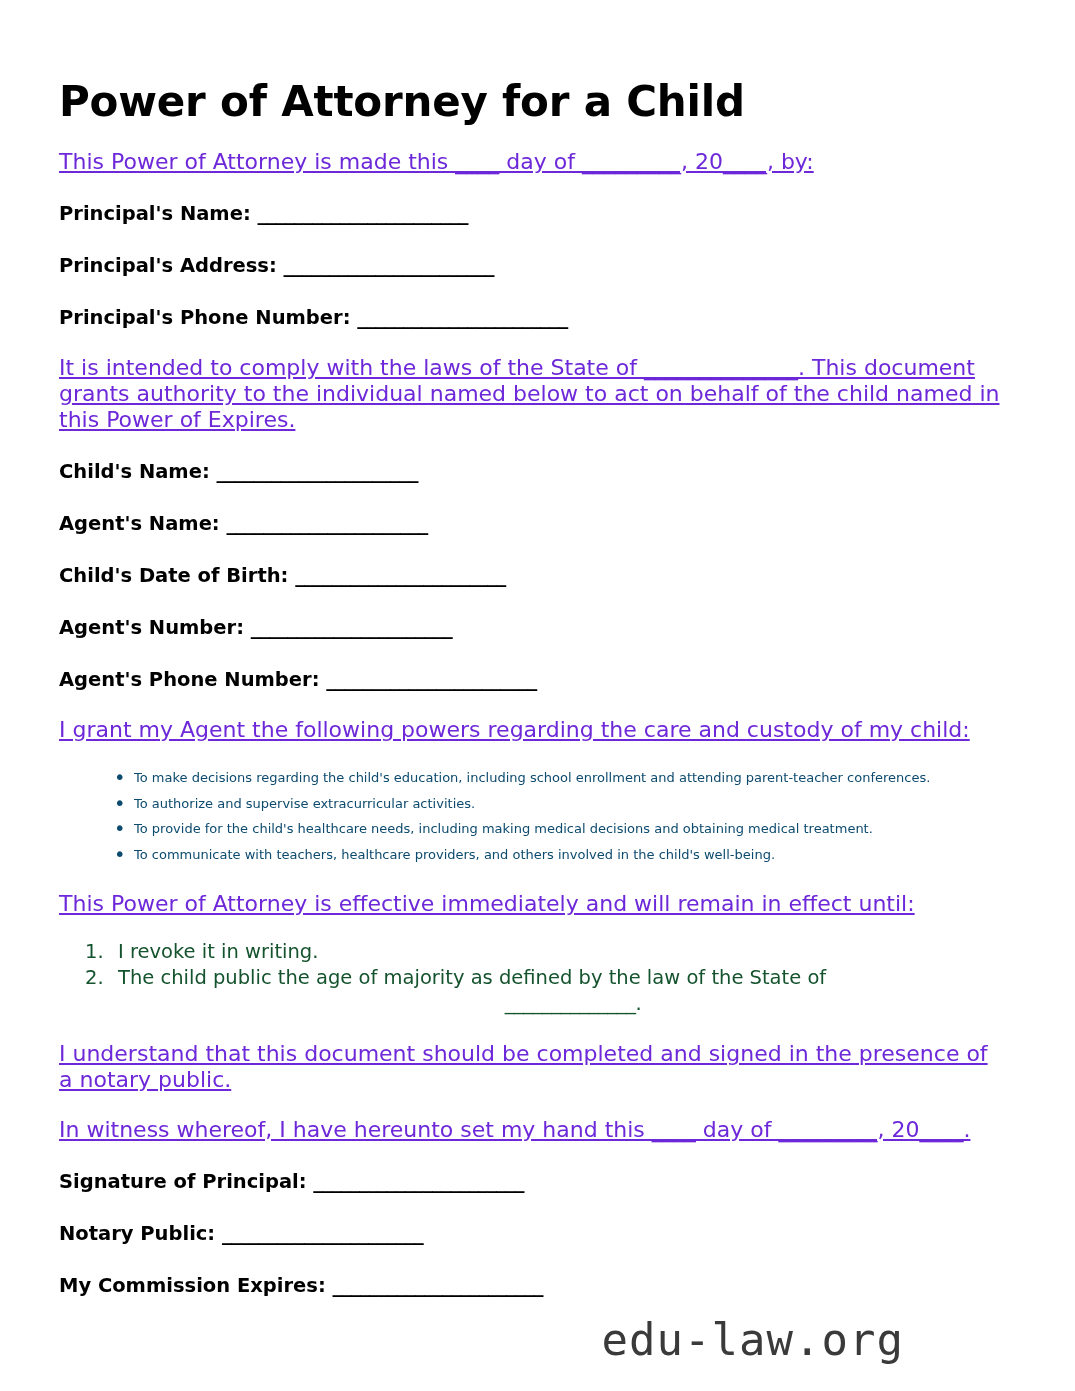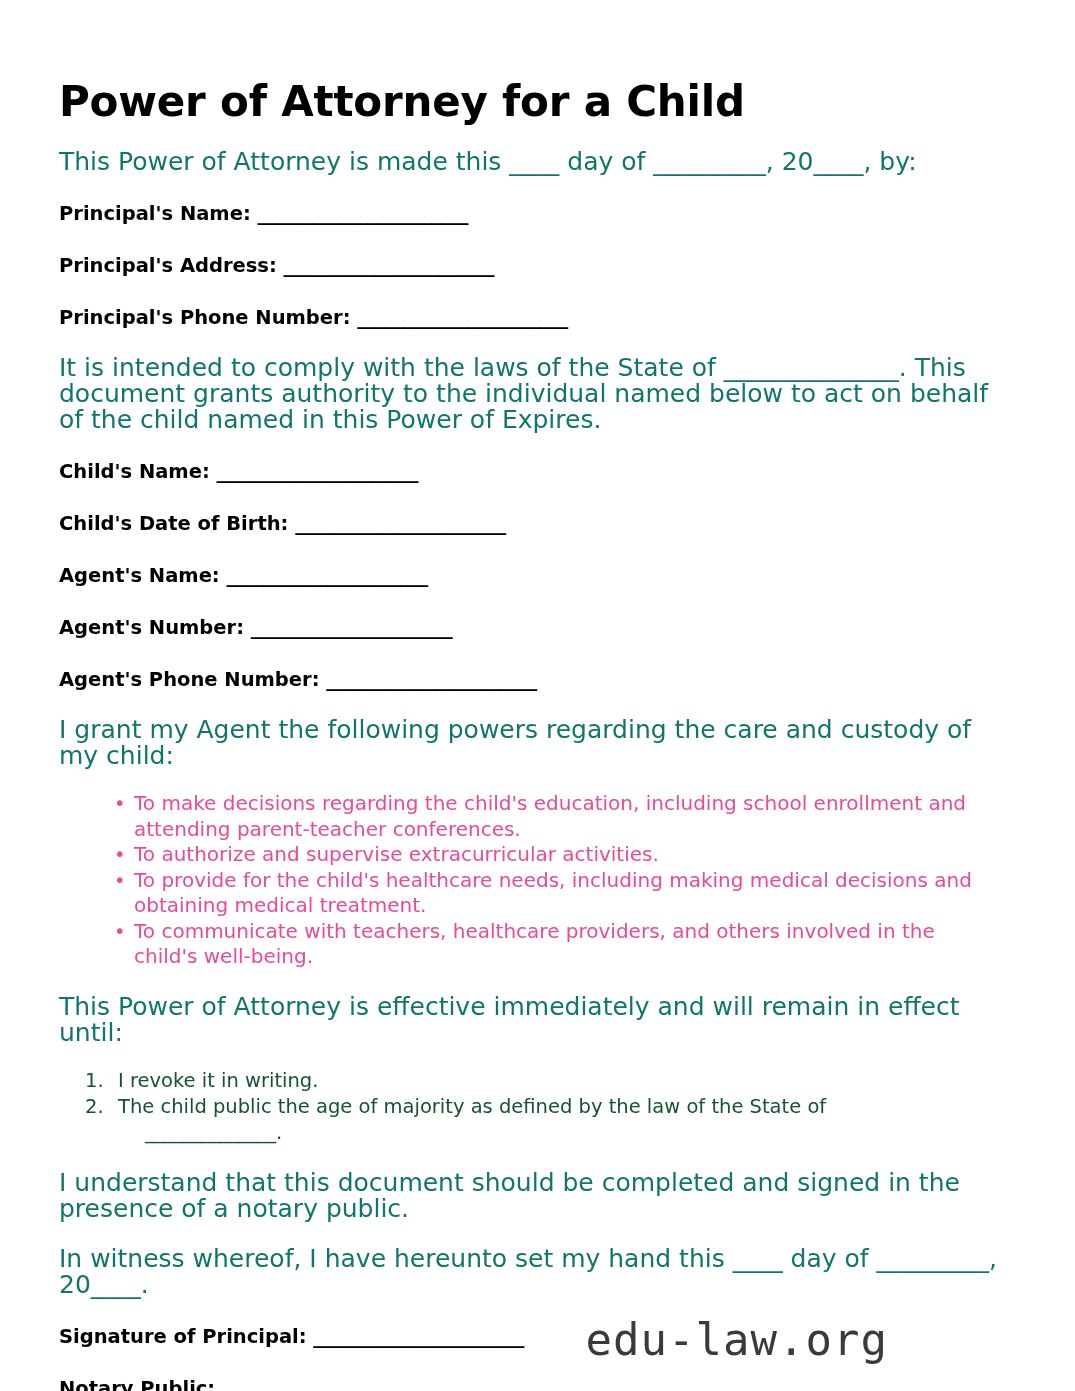--- a/index.html
+++ b/index.html
@@ -36,25 +36,26 @@
     font-size: 42px;
     font-weight: bold;
     letter-spacing: -0.2px;
     line-height: 1.12;
     margin: 19px 0 0 0;
     padding: 0;
     color: #000000;
   }
 
   p.para {
-    font-size: 25px;
+    font-size: 22px;
     line-height: 26px;
     margin: 24px 0 0 0;
     padding: 0;
-    color: #0f766e;
+    color: #6d28d9;
+    text-decoration: underline;
   }
 
   p.field {
     font-size: 19.5px;
     line-height: 26px;
     font-weight: bold;
     margin: 26px 0 0 0;
     padding: 0;
     color: #000000;
     white-space: nowrap;
@@ -65,25 +66,25 @@
     letter-spacing: -0.6px;
   }
 
   ul.powers {
     margin: 22px 0 0 0;
     padding: 0 0 0 55px;
     list-style: none;
   }
   ul.powers > li {
     position: relative;
-    font-size: 20px;
+    font-size: 13px;
     line-height: 25.5px;
     margin: 0 0 0 0;
     padding: 0 0 0 20px;
-    color: #ec4899;
+    color: #0c4a6e;
   }
   ul.powers > li::before {
     content: "\2022";
     position: absolute;
     left: 0;
     top: 0;
     font-size: 19.5px;
     line-height: 25.5px;
   }
 
@@ -108,25 +109,26 @@
     top: 0;
     width: 28px;
     text-align: left;
     font-size: 19.5px;
     line-height: 26px;
   }
   ol.terms > li .continuation {
     display: block;
     padding-left: 27px;
     letter-spacing: -0.4px;
+    text-align: center;
   }
 
   .watermark {
     position: absolute;
-    right: 36px;
+    right: 20px;
     bottom: 26px;
     font-family: "DejaVu Sans Mono", "Liberation Mono", monospace;
     font-size: 44px;
     letter-spacing: 1px;
     color: #3a3a3a;
     white-space: nowrap;
   }
 </style>
 </head>
 <body>
@@ -154,27 +156,27 @@
     </p>
 
     <p class="para">It is intended to comply with the laws of the State of ______________. This document grants authority to the individual named below to act on behalf of the child named in this Power of Expires.</p>
 
     <p class="field">
       <span>Child's Name:</span>
       <span class="blank">______________________</span>
     </p>
 
     <p class="field">
+      <span>Agent's Name:</span>
+      <span class="blank">______________________</span>
+    </p>
+
+    <p class="field">
       <span>Child's Date of Birth:</span>
       <span class="blank">_______________________</span>
-    </p>
-
-    <p class="field">
-      <span>Agent's Name:</span>
-      <span class="blank">______________________</span>
     </p>
 
     <p class="field">
       <span>Agent's Number:</span>
       <span class="blank">______________________</span>
     </p>
 
     <p class="field">
       <span>Agent's Phone Number:</span>
       <span class="blank">_______________________</span>

